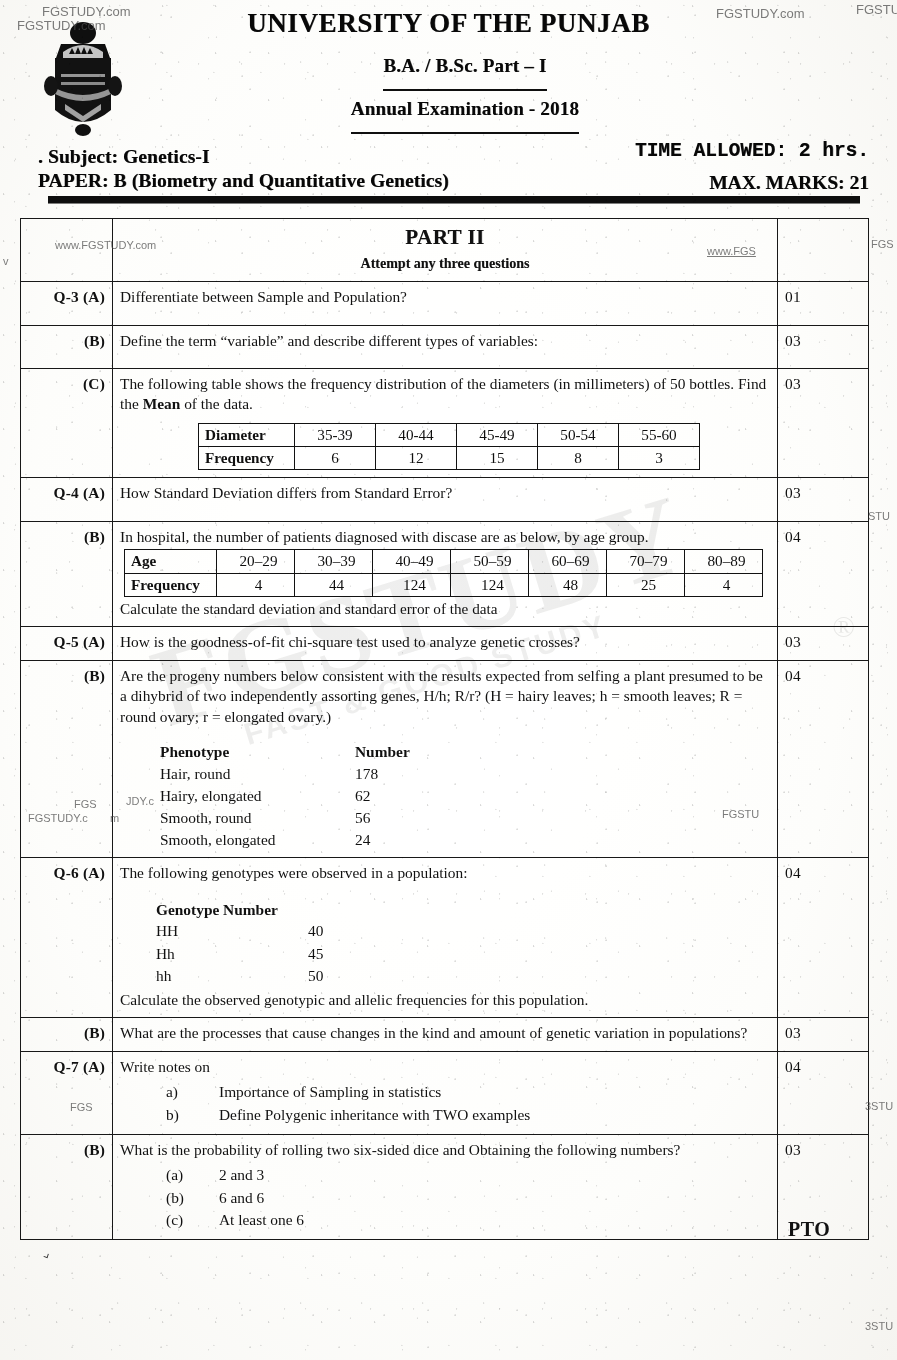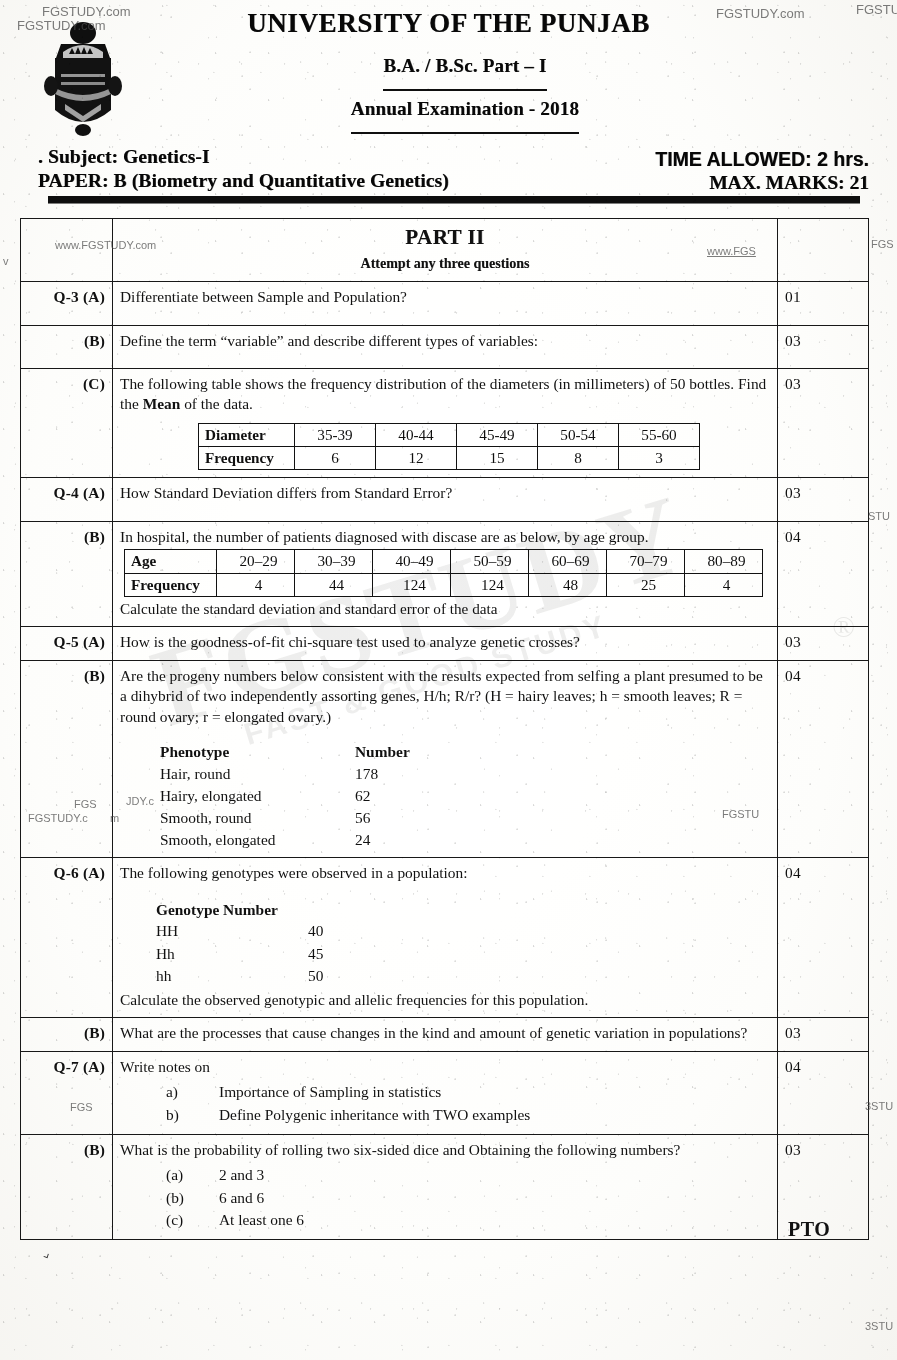--- a/index.html
+++ b/index.html
@@ -114,22 +114,22 @@
     letter-spacing: .1px;
   }
   .paper {
     position: absolute; left: 38px; top: 170px; z-index: 5;
     font-family: "Liberation Serif", serif;
     font-weight: 700; font-size: 19.5px; color: #090909;
     text-shadow: .45px 0 0 rgba(0,0,0,.55);
     letter-spacing: .1px;
   }
   .time-allowed {
-    position: absolute; right: 28px; top: 148px; z-index: 5;
-    font-family: Liberation Sans, sans-serif;
+    position: absolute; right: 28px; top: 140px; z-index: 5;
+    font-family: Liberation Mono, monospace;
     font-weight: 700; font-size: 19.5px; color: #090909;
     text-shadow: .45px 0 0 rgba(0,0,0,.55);
   }
   .max-marks {
     position: absolute; right: 28px; top: 172px; z-index: 5;
     font-family: "Liberation Serif", serif;
     font-weight: 700; font-size: 19.5px; color: #090909;
     text-shadow: .45px 0 0 rgba(0,0,0,.55);
   }
   .hr-thick {

